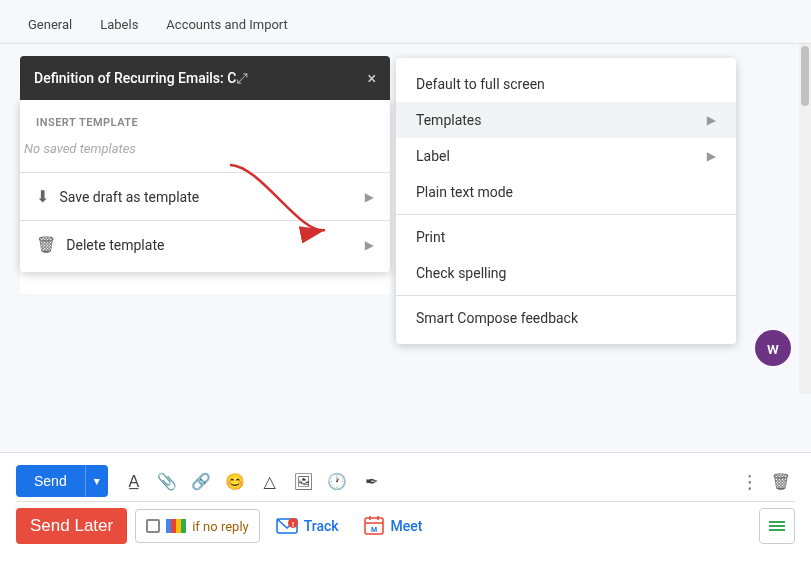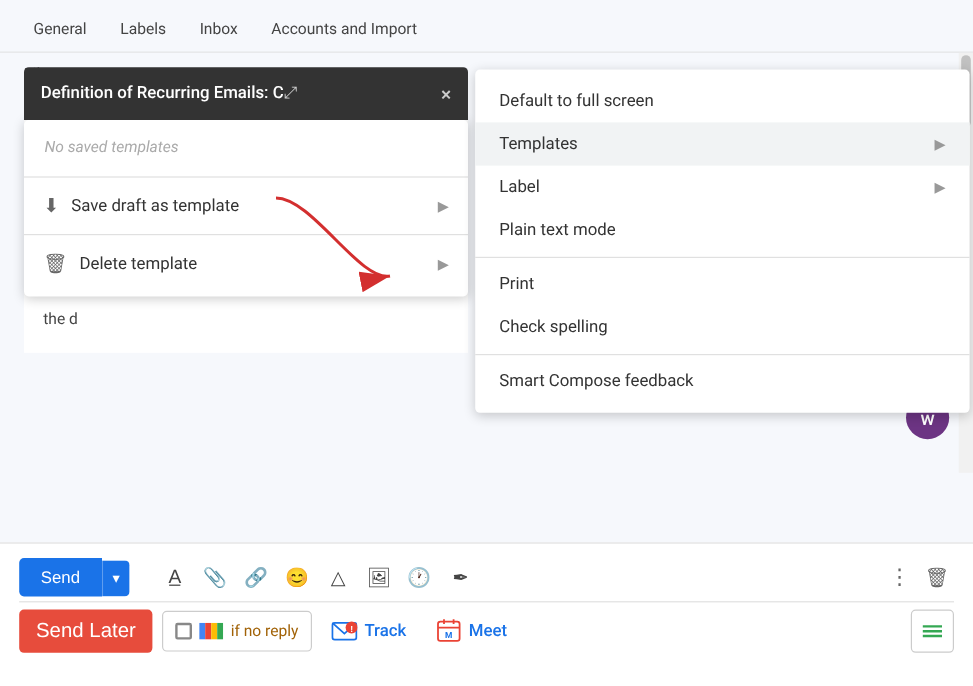--- a/index.html
+++ b/index.html
@@ -47,21 +47,21 @@
     .template-section-label {
       font-size: 11px;
       color: #888;
       font-weight: 600;
       padding: 8px 16px 4px;
       letter-spacing: 0.5px;
     }
     .template-no-saved {
       font-size: 13px;
       color: #aaa;
-      padding: 8px 17px 12px;
+      padding: 8px 4px 12px;
       font-style: italic;
     }
     .template-divider {
       height: 1px;
       background: #e0e0e0;
       margin: 4px 0;
     }
     .template-item {
       display: flex;
       align-items: center;
@@ -92,21 +92,21 @@
       top: 155px;
       z-index: 300;
       pointer-events: none;
     }
 
     
     .right-menu {
       position: absolute;
       left: 396px;
       top: 58px;
-      width: 412px;
+      width: 340px;
       background: #fff;
       border-radius: 4px;
       box-shadow: 0 2px 10px rgba(0,0,0,0.2);
       z-index: 200;
       padding: 8px 0;
     }
     .right-menu-item {
       display: flex;
       align-items: center;
       justify-content: space-between;
@@ -202,22 +202,21 @@
       color: #fff;
       border: none;
       border-left: 1px solid rgba(255,255,255,0.3);
       border-radius: 0 4px 4px 0;
       padding: 8px 8px;
       font-size: 12px;
       cursor: pointer;
     }
     .send-btn-group {
       display: flex;
-      margin-right: 20px;
-      align-items: flex-end;
+      margin-right: 8px;
     }
 
     
     .compose-actions {
       display: flex;
       align-items: center;
       gap: 8px;
     }
     .send-later-btn {
       background: #e74c3c;
@@ -359,21 +358,20 @@
       cursor: pointer;
       padding: 4px;
     }
   </style>
 </head>
 <body>
 
 <div class="top-nav">
   <div class="top-nav-item">General</div>
   <div class="top-nav-item">Labels</div>
-  <div class="top-nav-item">Inbox</div>
   <div class="top-nav-item">Accounts and Import</div>
 </div>
 
 <div class="filter-bar">
   <span>Filte</span>
 </div>
 
 <div class="scrollbar-area">
   <div class="scrollbar-thumb"></div>
 </div>
@@ -390,20 +388,21 @@
   <div class="left-content-line">the d</div>
 </div>
 
 <div class="dark-header">
   <span>Definition of Recurring Emails: C</span>
   <span class="dark-header-expand">⤢</span>
   <span class="dark-header-close">×</span>
 </div>
 
 <div class="template-dropdown" style="top: 100px;">
+  <div class="template-section-label">INSERT TEMPLATE</div>
   <div class="template-no-saved">No saved templates</div>
   <div class="template-divider"></div>
   <div class="template-item">
     <div class="template-item-left">
       <span class="icon">⬇</span>
       <span>Save draft as template</span>
     </div>
     <span class="arrow">▶</span>
   </div>
   <div class="template-divider"></div>

